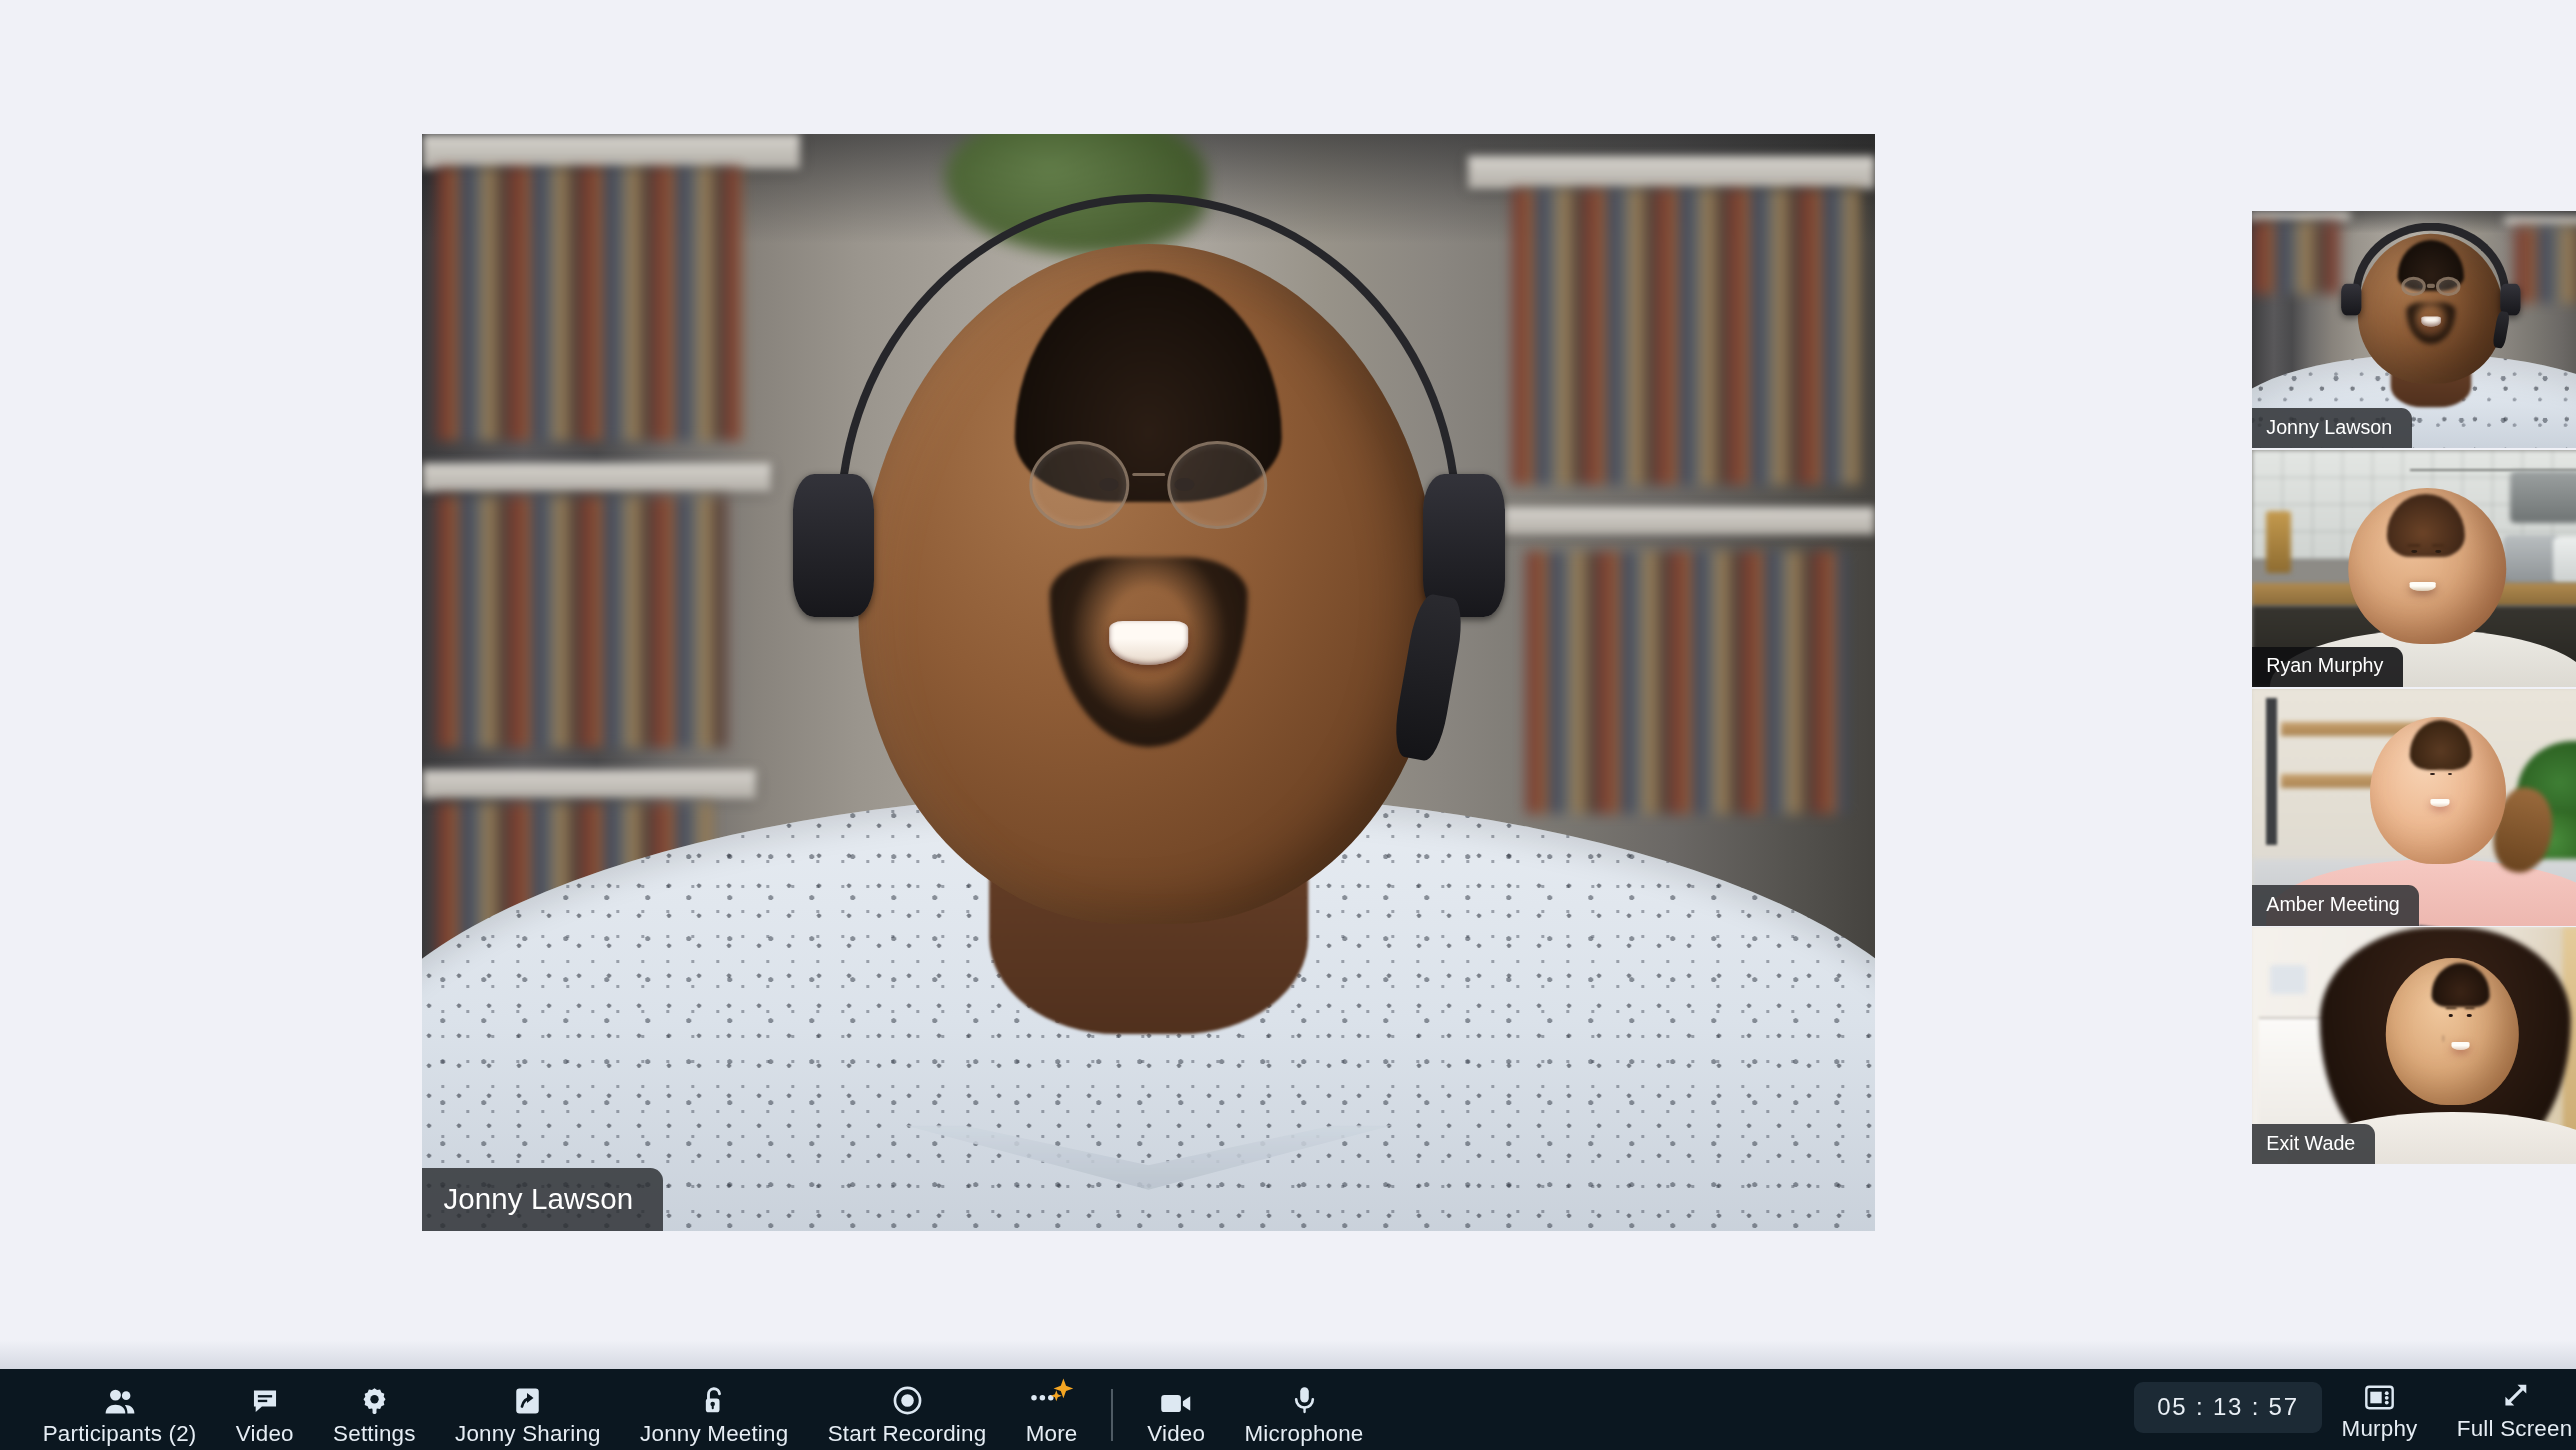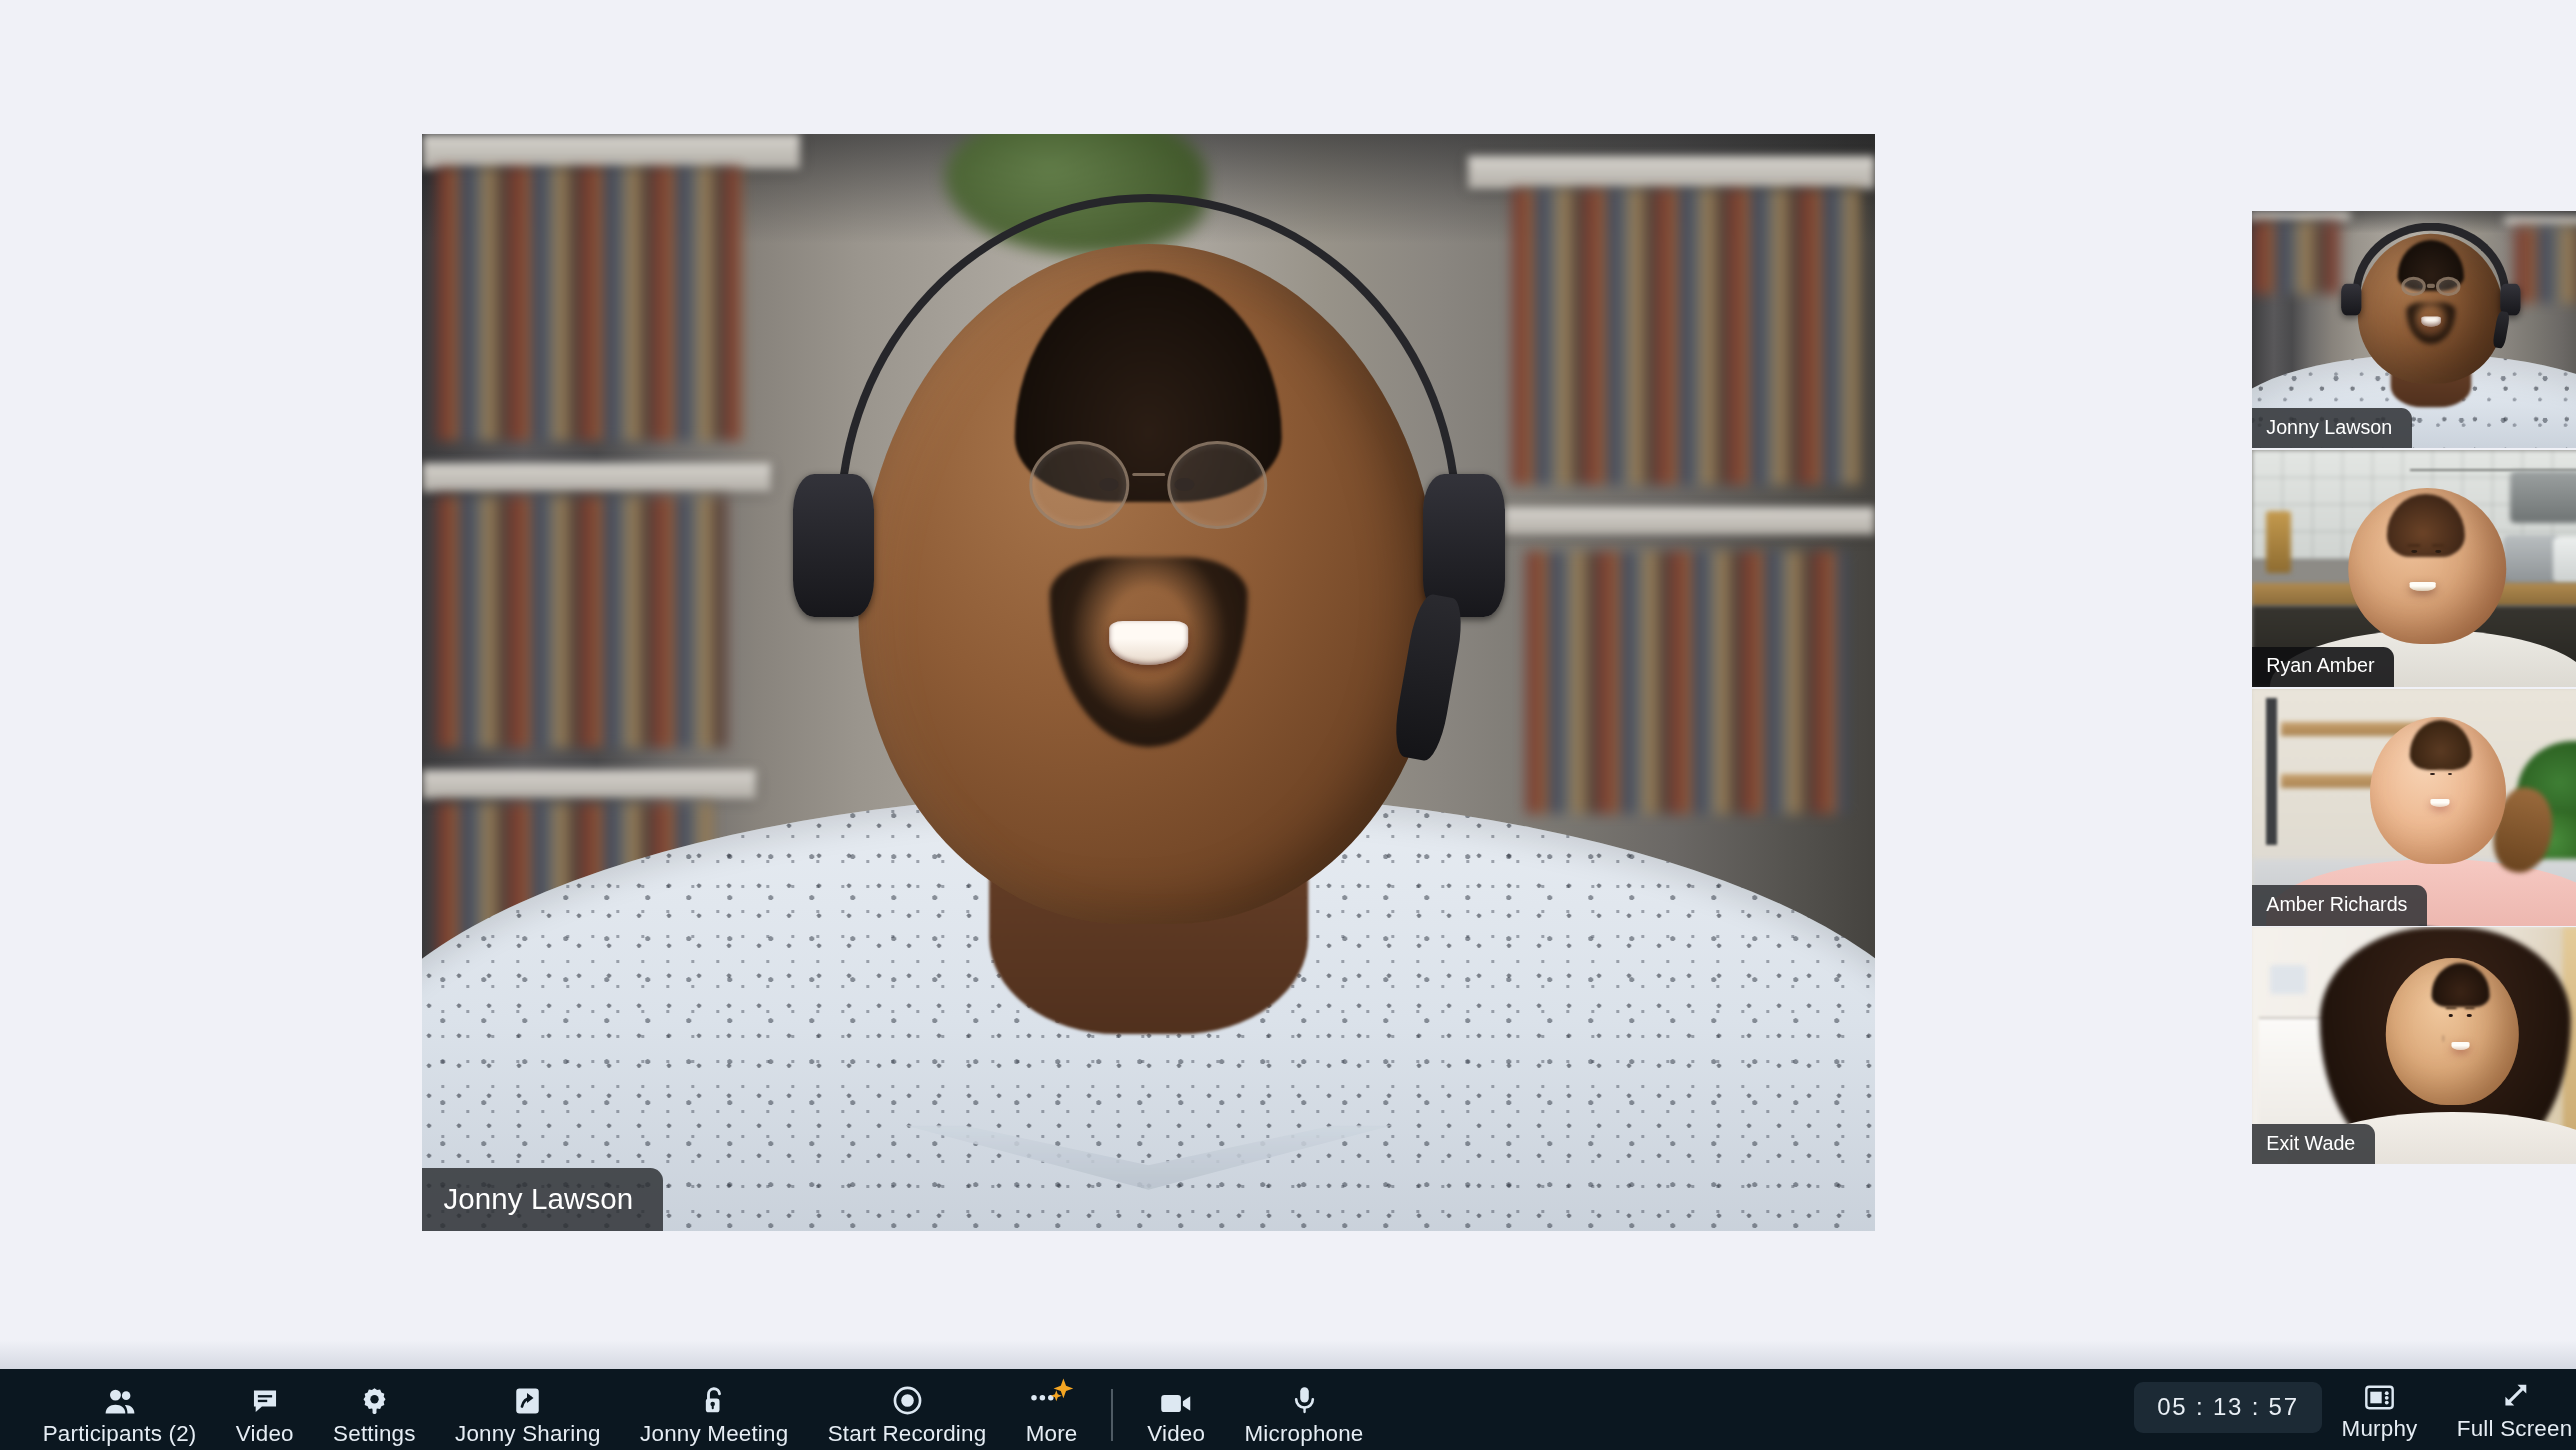--- a/index.html
+++ b/index.html
@@ -527,21 +527,21 @@
           <div class="ry-head">
             <div class="ry-hair"></div>
             <div class="ry-brow l"></div>
             <div class="ry-brow r"></div>
             <div class="ry-eye l"></div>
             <div class="ry-eye r"></div>
             <div class="ry-smile"></div>
           </div>
         </div>
       </div>
-      <div class="thumb-name dark">Ryan Amber</div>
+      <div class="thumb-name dark">Ryan Murphy</div>
     </div>
 
     <div class="thumb t3">
       <div class="vid">
         <div class="scene-amber">
           <div class="am-bg"></div>
           <div class="am-frame"></div>
           <div class="am-shelf"></div>
           <div class="am-shelf2"></div>
           <div class="am-leaf"></div>
@@ -555,21 +555,21 @@
           <div class="am-head">
             <div class="am-hair"></div>
             <div class="am-brow l"></div>
             <div class="am-brow r"></div>
             <div class="am-eye l"></div>
             <div class="am-eye r"></div>
             <div class="am-smile"></div>
           </div>
         </div>
       </div>
-      <div class="thumb-name">Amber Richards</div>
+      <div class="thumb-name">Amber Meeting</div>
     </div>
 
     <div class="thumb t4">
       <div class="vid">
         <div class="scene-jule">
           <div class="ju-bg"></div>
           <div class="ju-panel"></div>
           <div class="ju-obj"></div>
           <div class="ju-beam"></div>
           <div class="ju-hair-back"></div>

